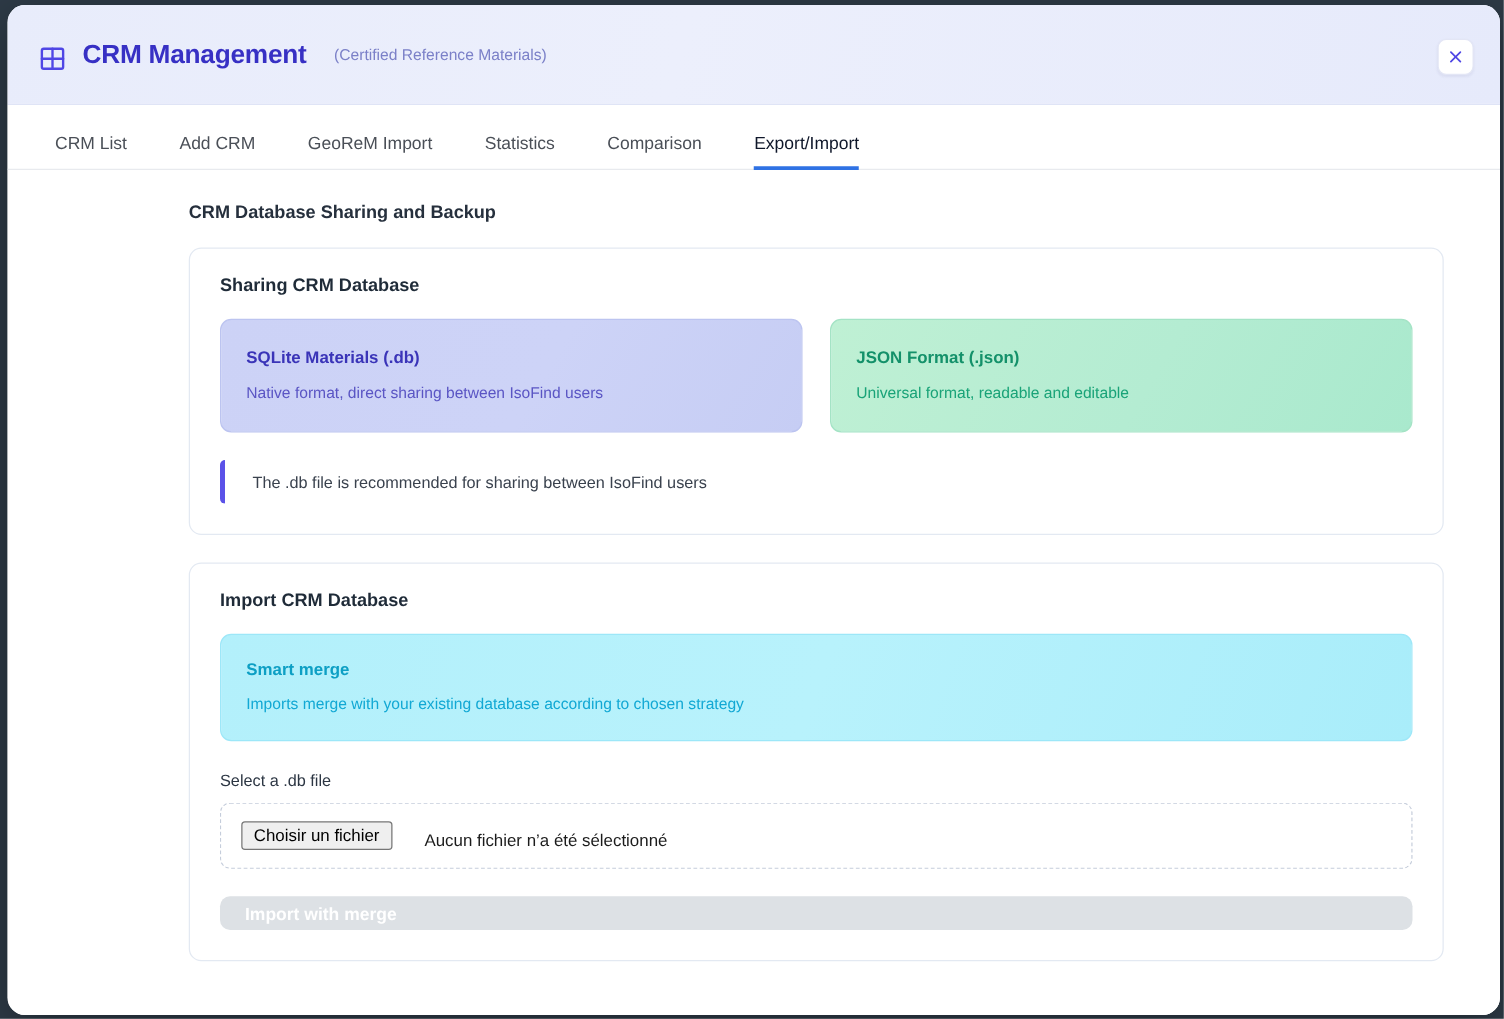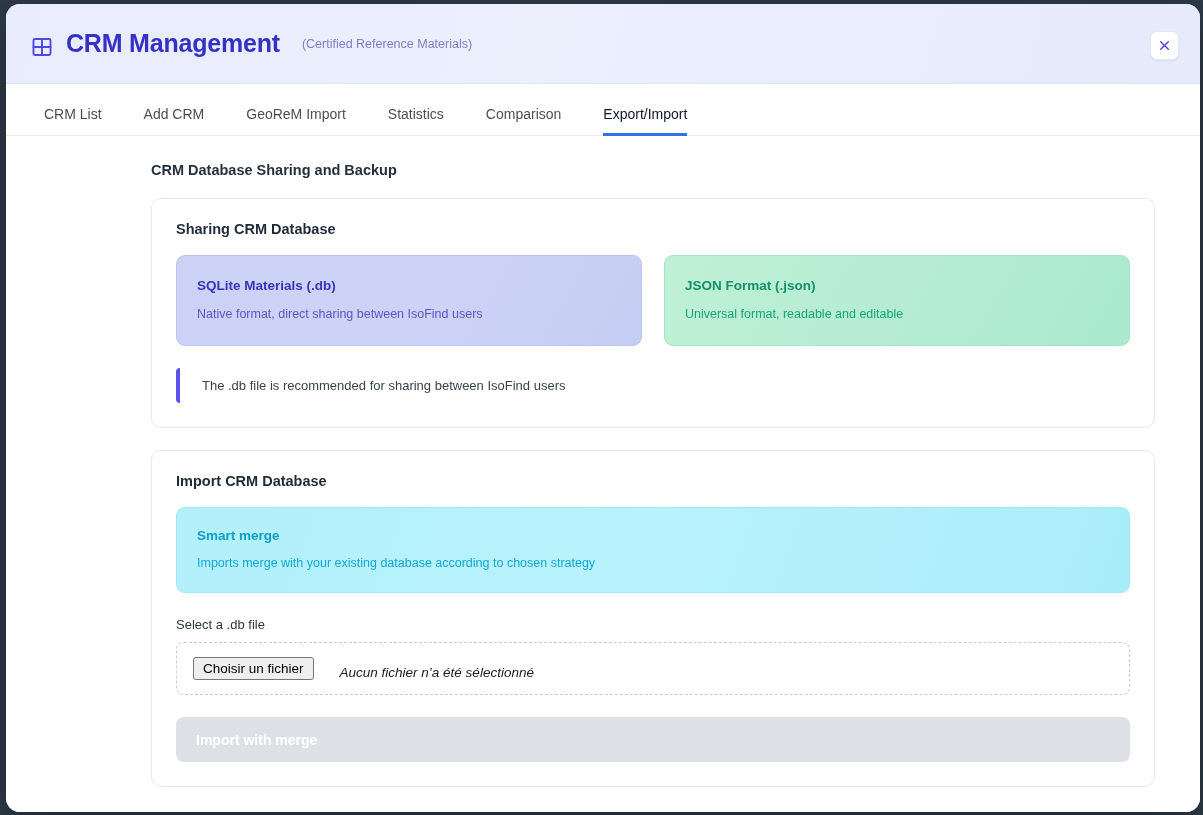--- a/index.html
+++ b/index.html
@@ -47,21 +47,21 @@
     align-items: center;
     gap: 12px;
   }
   .app-icon {
     width: 24px;
     height: 24px;
     display: block;
     margin-top: 2px;
   }
   .app-title {
-    font-size: 25px;
+    font-size: 21px;
     font-weight: bold;
     color: #3730c4;
     letter-spacing: -0.2px;
     white-space: nowrap;
   }
   .app-subtitle {
     font-size: 12.5px;
     color: #7b80c8;
     margin-left: 10px;
     white-space: nowrap;
@@ -229,32 +229,31 @@
     background: #efefef;
     border: 1px solid #767676;
     border-radius: 3px;
     padding: 3px 9px;
     cursor: pointer;
     line-height: normal;
   }
   .file-status {
     font-size: 13.5px;
     color: #1c1c1c;
-    font-style: italic;
   }
 
   
   .import-btn {
     margin-top: 22px;
     width: 100%;
     background: #dde1e5;
     color: #ffffff;
     border: none;
     border-radius: 8px;
-    height: 45px;
+    height: 27px;
     font-size: 14px;
     font-weight: bold;
     text-align: left;
     padding-left: 20px;
     font-family: "Liberation Sans", sans-serif;
     cursor: default;
     box-sizing: border-box;
   }
 </style>
 </head>

